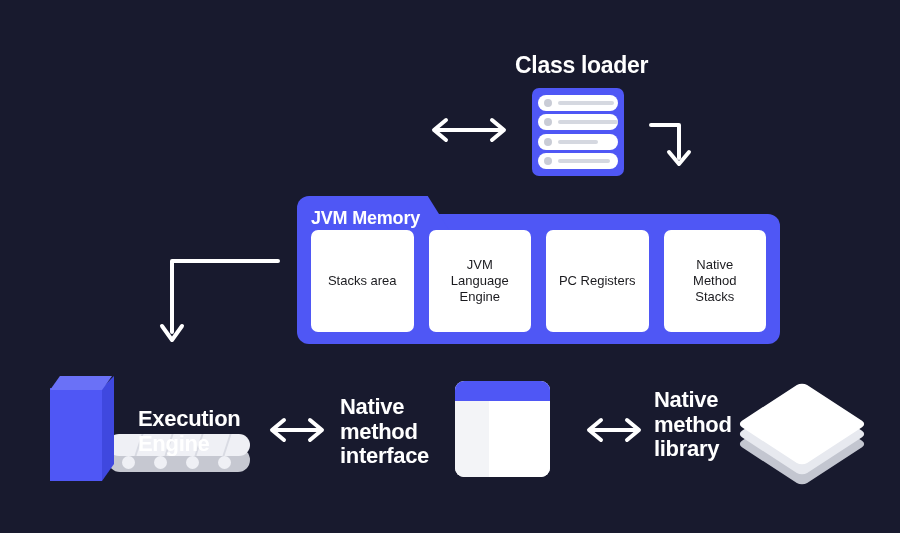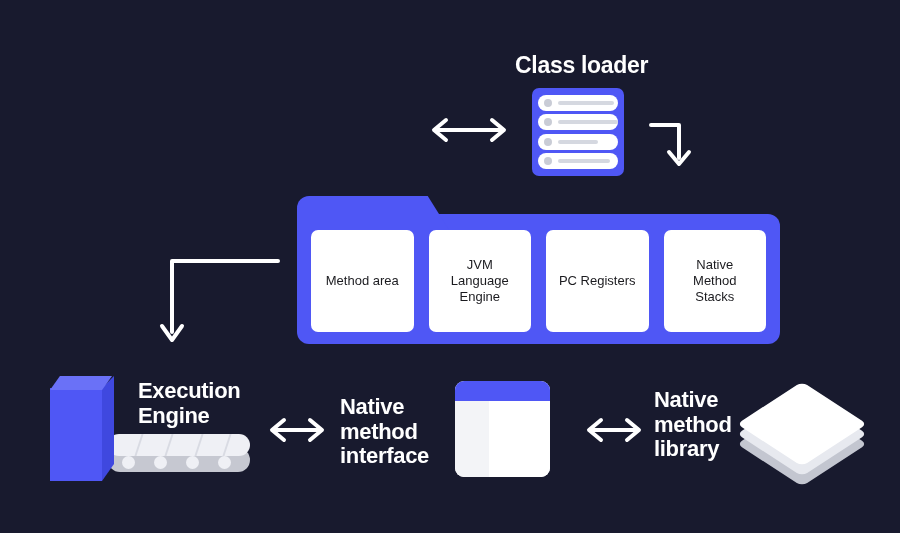--- a/index.html
+++ b/index.html
@@ -26,21 +26,21 @@
   .headline {
     color: #ffffff;
     font-weight: bold;
     letter-spacing: -0.3px;
     line-height: 1.12;
     white-space: pre-line;
   }
 
   .t-classloader { font-size: 23px; }
   .t-jvmlang     { font-size: 23px; }
-  .t-exec        { font-size: 22px; }
+  .t-exec        { font-size: 22px; margin-top: 28px; }
   .t-nmi         { font-size: 22px; }
   .t-nml         { font-size: 22px; }
 
   
   .cl-box {
     background: #4f57f5;
     border-radius: 7px;
     padding: 7px 6px;
     display: flex;
     flex-direction: column;
@@ -268,24 +268,25 @@
   <svg class="arrow-svg" style="left:648px; top:120px;" width="56" height="54" viewBox="0 0 56 54">
     <path d="M3 5 H31 V38" fill="none" stroke="#ffffff" stroke-width="4" stroke-linecap="round" stroke-linejoin="round"></path>
     <polyline points="21,32 31,44 41,32" fill="none" stroke="#ffffff" stroke-width="4" stroke-linecap="round" stroke-linejoin="round"></polyline>
   </svg>
 
   <div class="mem-panel">
     <div class="mem-body" style="background: rgb(79, 87, 245);"></div>
     <div class="mem-tab" style="background: rgb(79, 87, 245);"></div>
   </div>
 
+  <div class="mem-title" style="left:311px;">JVM Memory</div>
 
   <div class="mem-cards">
     <div class="mem-col">
-      <div class="mem-card half">Method area</div>
+      <div class="mem-card half">Stacks area</div>
     </div>
     <div class="mem-col">
       <div class="mem-card">JVM
 Language
 Engine</div>
     </div>
     <div class="mem-col">
       <div class="mem-card">PC Registers</div>
     </div>
     <div class="mem-col">

